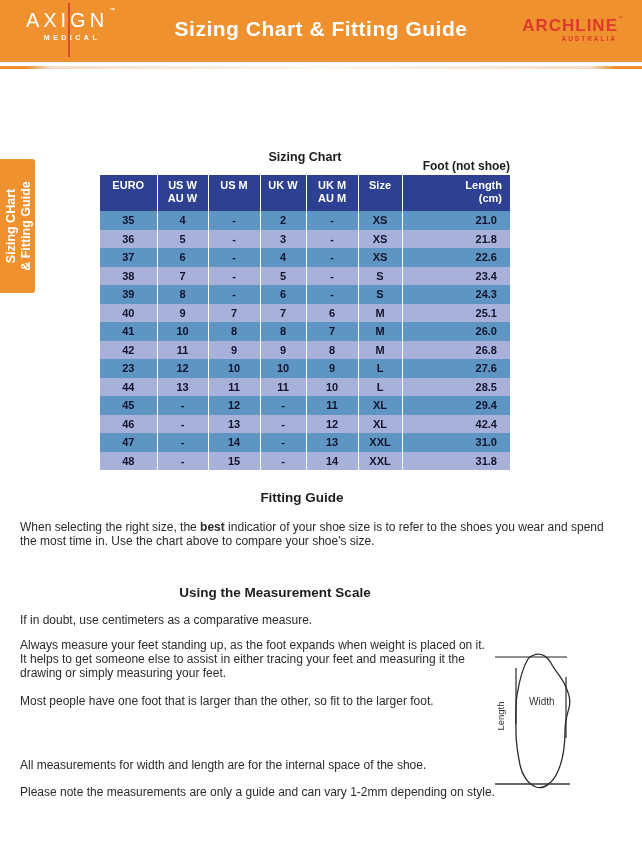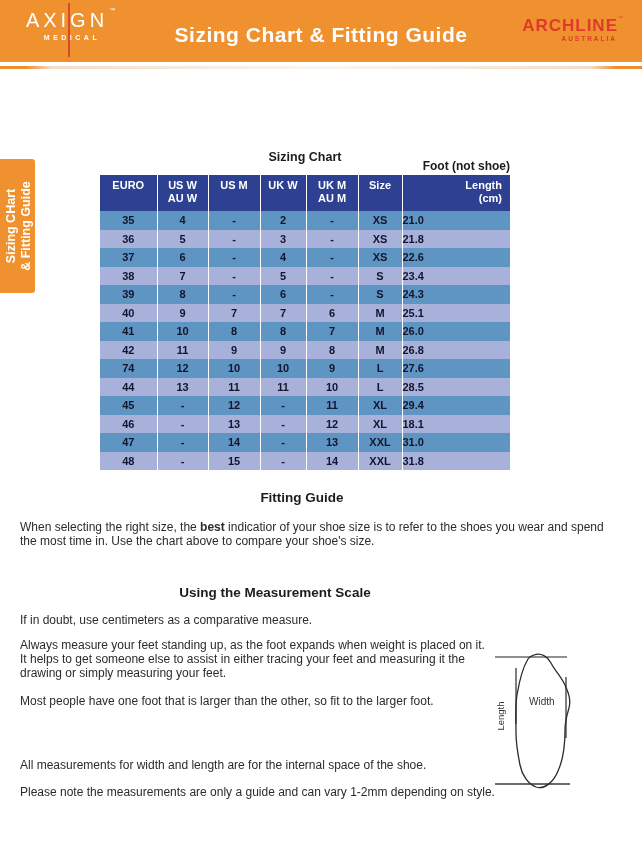--- a/index.html
+++ b/index.html
@@ -19,21 +19,21 @@
     font-family:"Liberation Sans",sans-serif;color:var(--ink);
   }
   
   .header{position:absolute;left:0;top:0;width:642px;height:62px;background:var(--orange);}
   .logo{position:absolute;left:22px;top:9px;width:100px;text-align:center;color:#fff;}
   .logo-brand{font-size:20px;letter-spacing:4px;font-weight:400;position:relative;}
   .logo-tm{font-size:6px;vertical-align:top;position:relative;top:-2px;left:1px;}
   .logo-line{position:absolute;left:46px;top:-6px;width:2px;height:54px;background:var(--logo-line-red);}
   .logo-sub{font-size:7px;letter-spacing:3.5px;font-weight:bold;margin-top:2px;}
   .page-title{position:absolute;left:0;right:0;top:17px;text-align:center;
-    color:#fff;font-size:21px;font-weight:bold;letter-spacing:0.5px;margin-top:6px;}
+    color:#fff;font-size:21px;font-weight:bold;letter-spacing:0.5px;}
   .archline{position:absolute;right:18px;top:16px;text-align:right;color:var(--brand-red);}
   .arch-brand{font-size:17px;font-weight:bold;letter-spacing:1px;}
   .arch-tm{font-size:5px;vertical-align:top;position:relative;top:-1px;}
   .arch-sub{font-size:6.5px;font-weight:bold;letter-spacing:2px;padding-right:7px;margin-top:-1px;}
   .header-rule{position:absolute;left:0;top:66px;width:642px;height:3px;
     background:linear-gradient(90deg,#EE8D2B 0%,#EE8D2B 4%,#F4DCC6 8%,#FAF6F2 50%,#F4DCC6 92%,#EE8D2B 96%,#EE8D2B 100%);}
   
   .side-tab{position:absolute;left:0;top:159px;width:35px;height:134px;background:var(--orange);
     border-radius:0 3px 3px 0;}
   .side-tab-inner{position:absolute;width:134px;height:35px;left:50%;top:50%;
@@ -47,21 +47,21 @@
     font-size:12px;font-weight:bold;color:#1c1c1c;}
   table.sizing{position:absolute;left:100px;top:175px;width:410px;border-collapse:collapse;table-layout:fixed;}
   table.sizing th{background:var(--hdr-blue);color:#fff;font-size:11px;font-weight:bold;
     vertical-align:top;padding-top:4px;height:36px;line-height:13px;text-align:center;}
   table.sizing td{font-size:11px;font-weight:bold;color:var(--cell-ink);height:18.5px;
     text-align:center;padding:0;line-height:18.5px;}
   table.sizing th + th, table.sizing td + td{border-left:1.5px solid #fff;}
   table.sizing tr.blue td{background:var(--row-blue);}
   table.sizing tr.lav td{background:var(--row-lav);}
   table.sizing th.len-h{text-align:right;padding-right:8px;}
-  table.sizing td.len{text-align:left;padding-right:13px;}
+  table.sizing td.len{text-align:right;padding-right:13px;}
   .hdr-line2{display:block;}
   
   .abs{position:absolute;left:20px;font-size:12px;line-height:14px;color:var(--ink);}
   .sec-heading{font-size:13.5px;font-weight:bold;color:#1c1c1c;text-align:center;left:0;}
   #fg-heading{top:491px;width:604px;}
   #fg-p1{top:520px;width:600px;}
   #fg-p2{top:558px;width:610px;}
   #ms-heading{top:586px;width:550px;}
   #ms-p1{top:613px;width:600px;}
   #ms-p2{top:638px;width:472px;}
@@ -189,21 +189,21 @@
         <tr class="lav">
           <td>42</td>
           <td>11</td>
           <td>9</td>
           <td>9</td>
           <td>8</td>
           <td>M</td>
           <td class="len">26.8</td>
         </tr>
         <tr class="blue">
-          <td>74</td>
+          <td>23</td>
           <td>12</td>
           <td>10</td>
           <td>10</td>
           <td>9</td>
           <td>L</td>
           <td class="len">27.6</td>
         </tr>
         <tr class="lav">
           <td>44</td>
           <td>13</td>
@@ -222,21 +222,21 @@
           <td>XL</td>
           <td class="len">29.4</td>
         </tr>
         <tr class="lav">
           <td>46</td>
           <td>-</td>
           <td>13</td>
           <td>-</td>
           <td>12</td>
           <td>XL</td>
-          <td class="len">18.1</td>
+          <td class="len">42.4</td>
         </tr>
         <tr class="blue">
           <td>47</td>
           <td>-</td>
           <td>14</td>
           <td>-</td>
           <td>13</td>
           <td>XXL</td>
           <td class="len">31.0</td>
         </tr>

